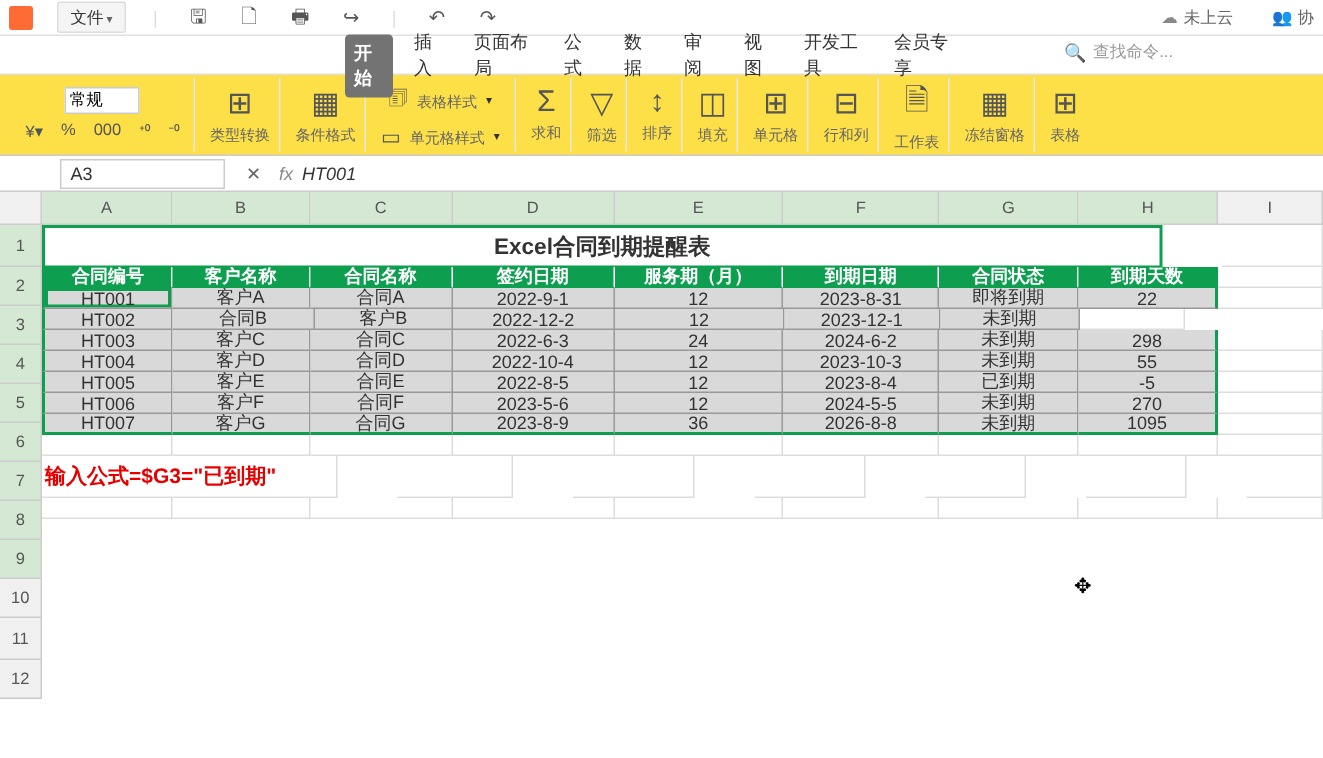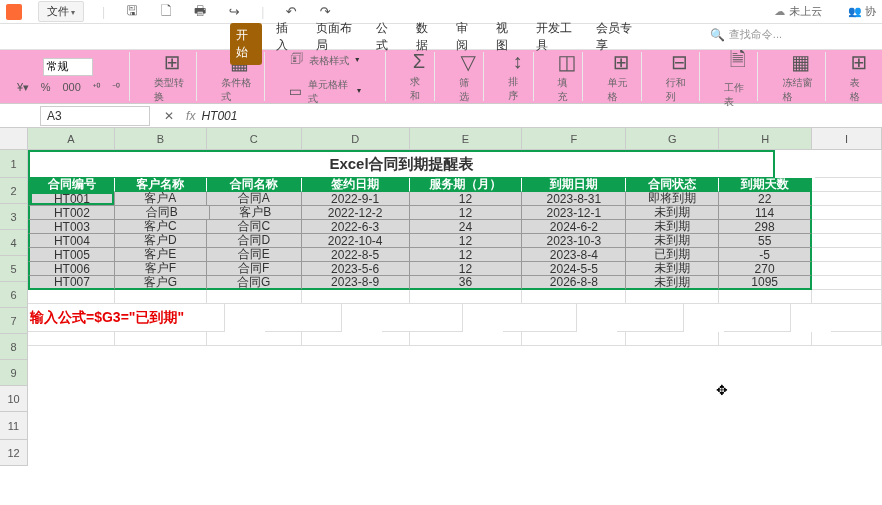--- a/index.html
+++ b/index.html
@@ -12,26 +12,26 @@
     .menubar .dropdown-icon { font-size: 8px; color: #666; margin-left: 2px; }
     .menubar .qat-icon { width: 18px; height: 18px; display: flex; align-items: center; justify-content: center; color: #555; font-size: 13px; cursor: pointer; }
     .menubar .qat-sep { color: #ddd; margin: 0 2px; }
     .menubar .spacer { flex: 1; }
     .menubar .cloud { display: flex; align-items: center; gap: 4px; font-size: 11px; color: #666; }
     .menubar .cloud-icon { color: #888; }
     
     
     .tabbar { height: 26px; display: flex; align-items: center; padding: 0 240px 0 230px; gap: 8px; position: relative; border-bottom: 1px solid #e0e0e0; }
     .tabbar .tab { font-size: 12px; padding: 4px 6px; cursor: pointer; color: #333; }
-    .tabbar .tab.active { background: #a16207; color: #fff; border-radius: 3px; font-weight: 400; margin-top: 15px; }
+    .tabbar .tab.active { background: #737373; color: #fff; border-radius: 3px; font-weight: 700; margin-top: 15px; }
     .tabbar .search-area { position: absolute; right: 100px; top: 3px; display: flex; align-items: center; gap: 4px; color: #999; font-size: 11px; }
     .tabbar .search-icon { font-size: 12px; }
     
     
-    .ribbon { height: 54px; display: flex; align-items: flex-end; padding: 2px 8px; border-bottom: 1px solid #ccc; background: #f9a8d4; gap: 18px; }
+    .ribbon { height: 54px; display: flex; align-items: flex-end; padding: 2px 8px; border-bottom: 1px solid #ccc; background: #fde047; gap: 4px; }
     .ribbon-group { display: flex; flex-direction: column; align-items: center; padding: 0 6px; border-right: 1px solid #e8e8e8; height: 100%; justify-content: center; }
     .ribbon-group.no-border { border-right: none; }
     .ribbon-label { font-size: 10px; color: #666; margin-top: 2px; }
     .ribbon-icon-lg { font-size: 20px; color: #555; }
     .ribbon-icon-sm { font-size: 14px; color: #555; }
     .ribbon-row { display: flex; gap: 6px; align-items: center; }
     .format-select { width: 50px; height: 18px; font-size: 11px; border: 1px solid #ccc; padding: 0 2px; }
     .ribbon-small-btn { font-size: 11px; color: #555; padding: 1px 3px; }
     
     
@@ -254,21 +254,20 @@
           <div class="cell wI"></div>
         </div>
         <div class="cell-row">
           <div class="cell td-cell wA table-border-left">HT002</div>
           <div class="cell td-cell wC">合同B</div>
           <div class="cell td-cell wB">客户B</div>
           <div class="cell td-cell wD">2022-12-2</div>
           <div class="cell td-cell wE">12</div>
           <div class="cell td-cell wF">2023-12-1</div>
           <div class="cell td-cell wG">未到期</div>
-          <div class="cell td-cell wH table-border-right">114</div>
           <div class="cell wI"></div>
         </div>
         <div class="cell-row">
           <div class="cell td-cell wA table-border-left">HT003</div>
           <div class="cell td-cell wB">客户C</div>
           <div class="cell td-cell wC">合同C</div>
           <div class="cell td-cell wD">2022-6-3</div>
           <div class="cell td-cell wE">24</div>
           <div class="cell td-cell wF">2024-6-2</div>
           <div class="cell td-cell wG">未到期</div>

